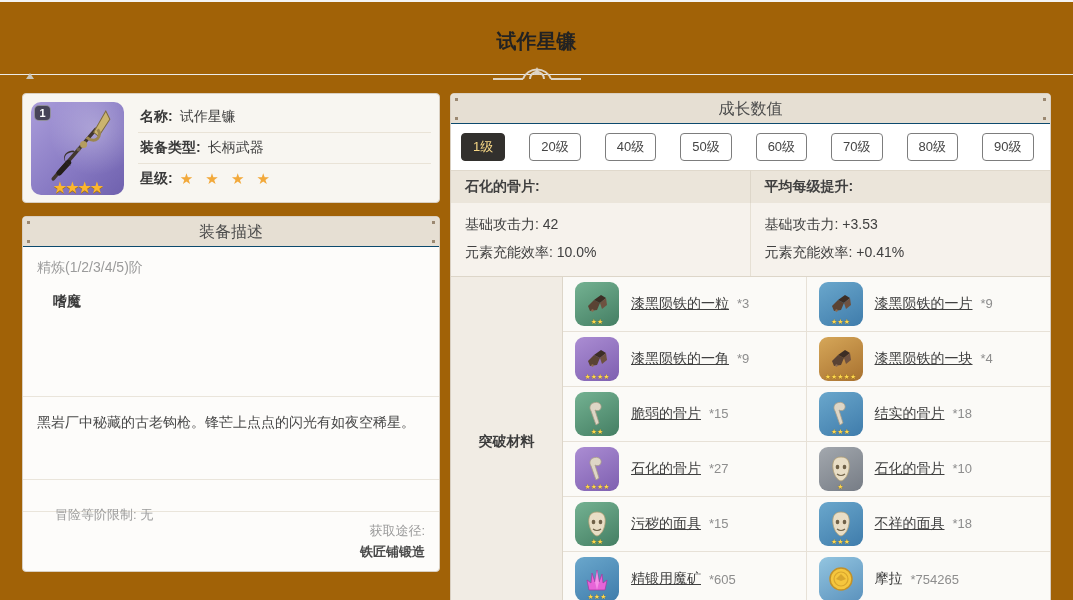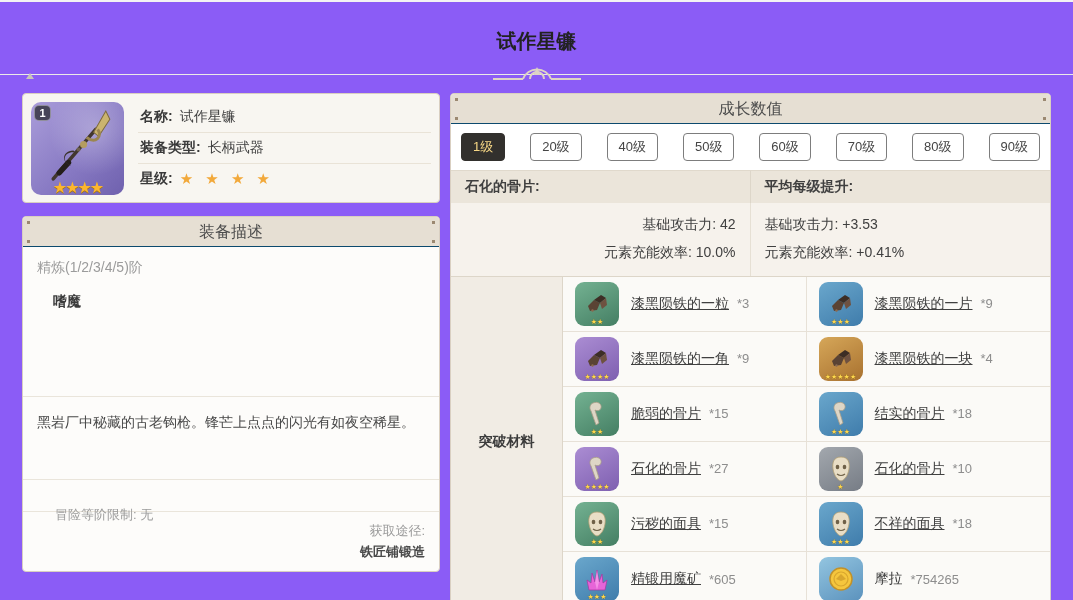--- a/index.html
+++ b/index.html
@@ -1,18 +1,18 @@
 <!DOCTYPE html>
 <html><head>
 <meta charset="utf-8">
 <style>
   * { box-sizing: border-box; }
   html,body { margin:0; padding:0; background:#fff; }
   .page {
-    width:1073px; height:600px; position:relative; background:#8b5cf6;
+    width:1073px; height:600px; position:relative; background:#a16207;
     border-top:2px solid #f3f3f3;
     font-family:"Liberation Sans","DejaVu Sans",sans-serif; color:#404040; overflow:hidden;
   }
   .page-title { margin:26px 0 0; text-align:center; font-size:20px; font-weight:bold; color:#222; }
   .title-divider { position:relative; margin-top:10px; height:16px; }
   .title-divider .line { position:absolute; top:9px; left:0; right:0; border-top:1px solid #ecebe8; }
   .title-divider svg { position:absolute; left:50%; transform:translateX(-50%); top:1px; }
 
   .content { display:flex; gap:10px; padding:12px 22px 0; align-items:flex-start; }
   .tri { position:absolute; left:26px; top:71px; width:0; height:0;
@@ -58,29 +58,29 @@
   .sec-lore { height:83px; }
   .sec-lore p { margin:4px 0 0; line-height:1.6; color:#474747; }
   .sec-rank { height:32px; padding-top:8px; font-size:13px; }
   .sec-rank p { margin:18px; }
   .sec-source p { margin:0; font-size:13px; }
   .src-val { font-weight:bold; color:#4a4a4a; margin-top:3px !important; }
 
   
   .right-col { flex:1; }
   .growth-panel { min-height:501px; background:#fbfaf7; overflow:hidden; }
-  .tabs { display:flex; gap:14px; padding:9px 10px; background:#fff; align-items:center;justify-content:space-between; }
+  .tabs { display:flex; gap:24px; padding:9px 10px; background:#fff; align-items:center; }
   .tab { font-size:13px; padding:4px 11px; border:1px solid #7d7d7d; border-radius:4px;
          background:#fff; color:#454545; cursor:pointer; font-family:inherit; line-height:1.35; }
   .tab.active { background:#32302d; border-color:#32302d; color:#f8d886; }
   .stats-grid { display:grid; grid-template-columns:1fr 1fr; }
   .stats-h { background:#ebe5da; font-weight:bold; font-size:14px; padding:7px 14px; border-top:1px solid #e0d9cc; }
   .stats-h.first { border-right:1px solid #ddd6c9; }
   .stats-b { padding:7px 14px 9px; font-size:14px; background:#f6f2ec; line-height:2.05; }
-  .stats-b.first { border-right:1px solid #e6e0d4;text-align:right; }
+  .stats-b.first { border-right:1px solid #e6e0d4; }
   .stats-b p { margin:0; }
   .materials { display:flex; border-top:1px solid #ddd6c9; }
   .mat-label { width:112px; flex:none; background:#f1ece4; display:flex; align-items:center; justify-content:center;
                font-weight:bold; font-size:14px; color:#3c3c3c; border-right:1px solid #ddd6c9; }
   .mat-grid { flex:1; display:grid; grid-template-columns:1fr 1fr; }
   .mat-cell { min-height:54.6px; display:flex; align-items:center; gap:12px; padding:5px 12px;
               border-bottom:1px solid #e7e1d7; background:#fbfaf7; }
   .mat-cell.colL { border-right:1px solid #e7e1d7; }
   .mat-cell.lastrow { border-bottom:none; }
   .tile { width:44px; height:44px; border-radius:9px; position:relative; flex:none;

